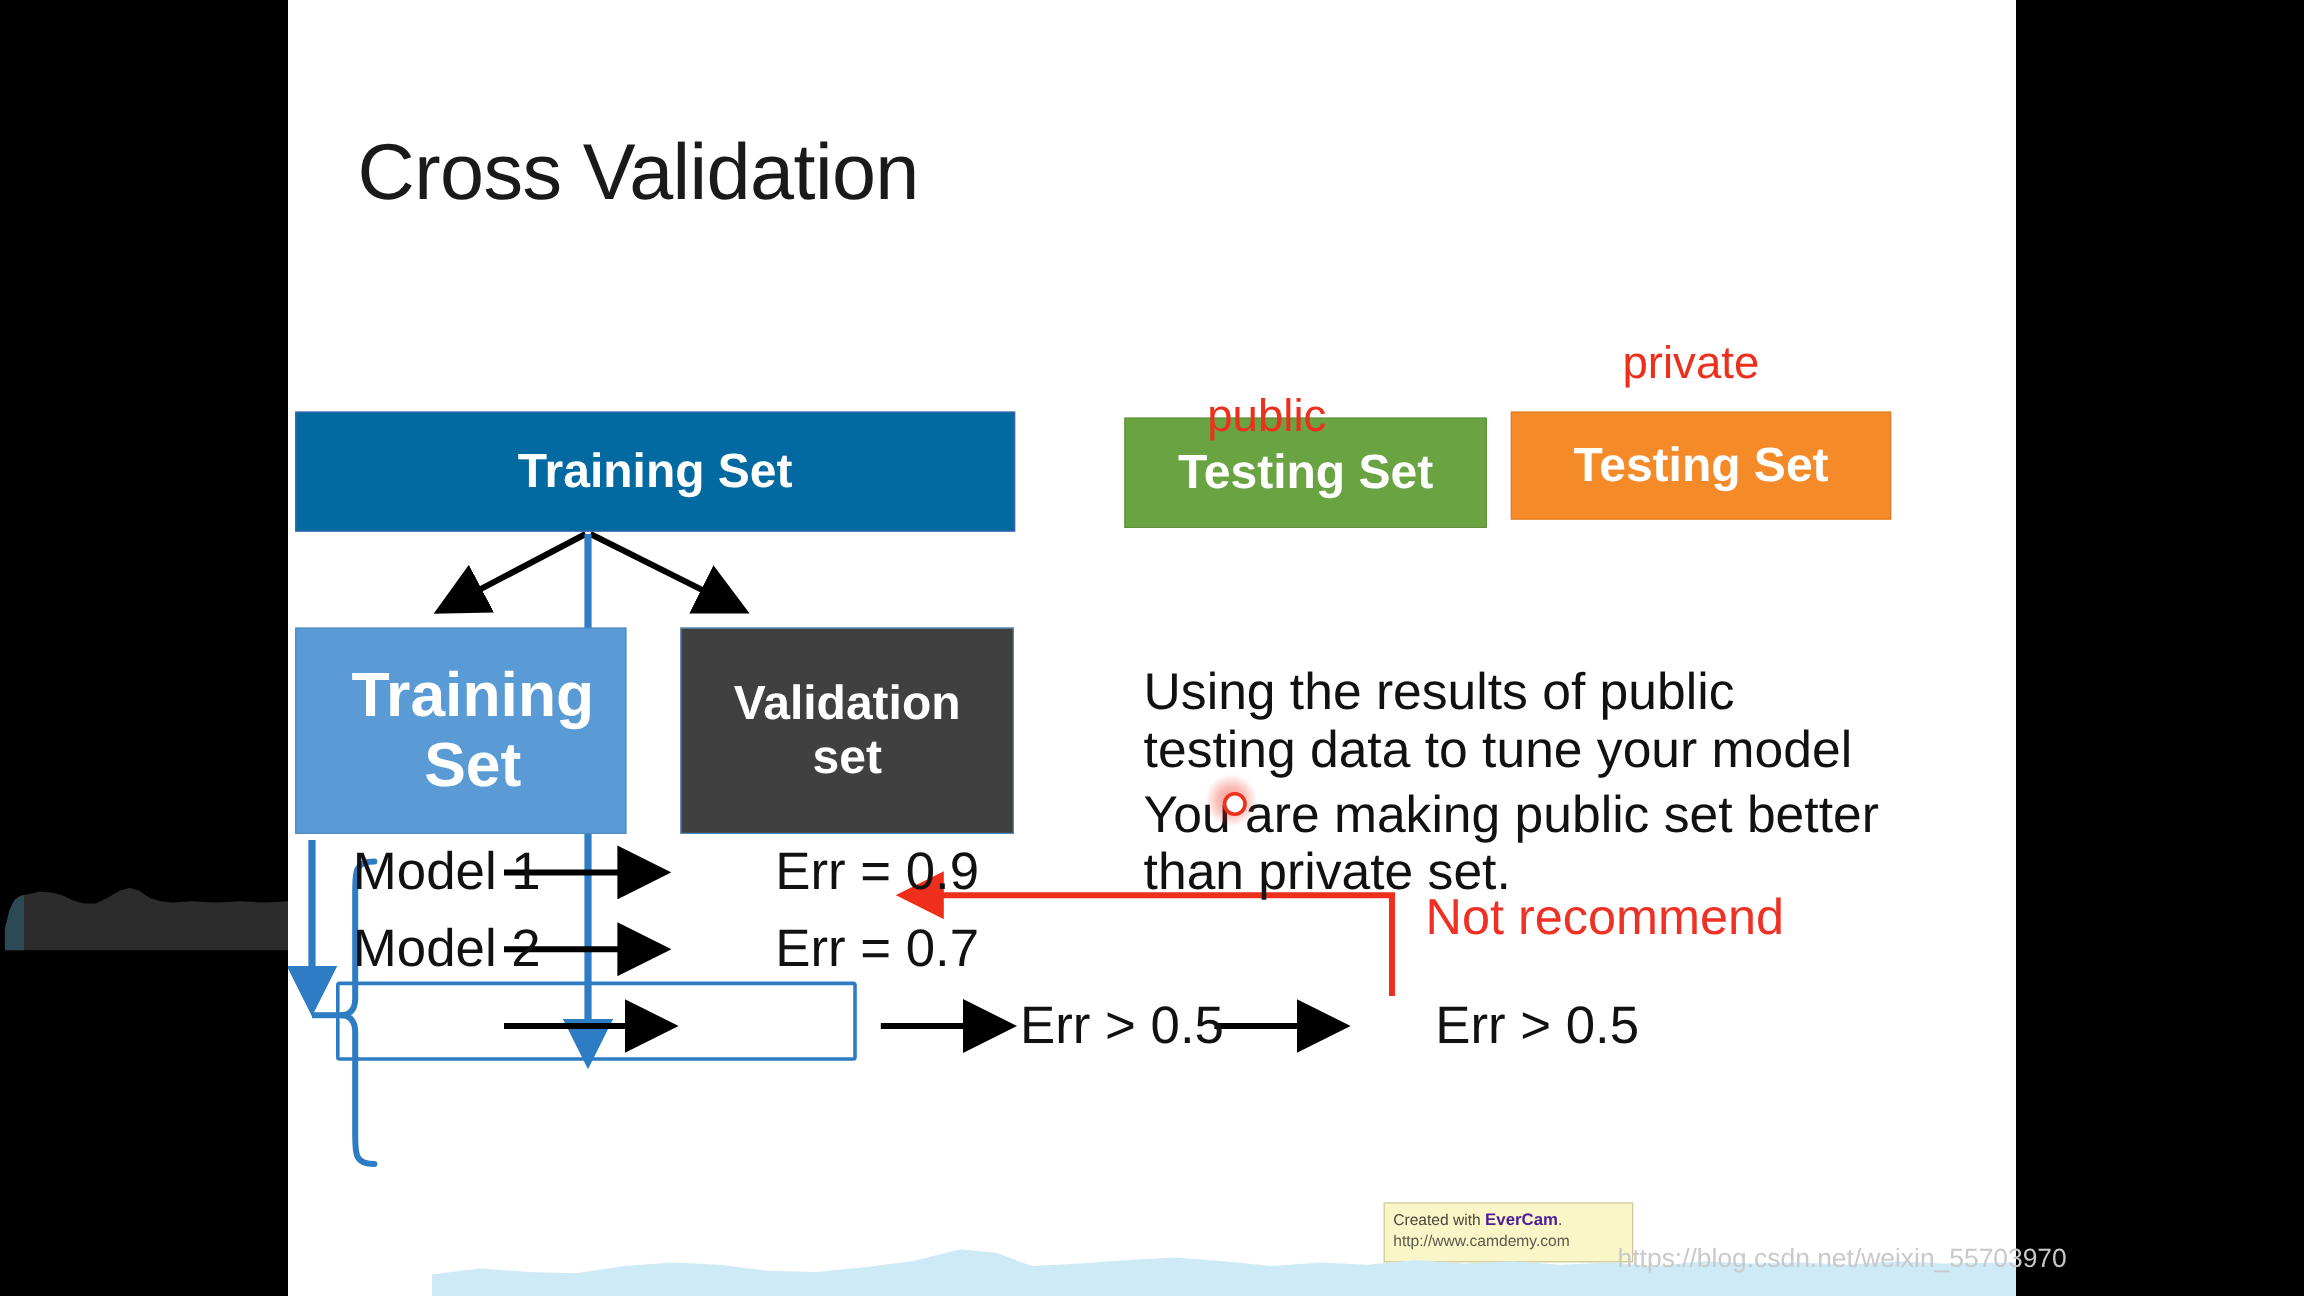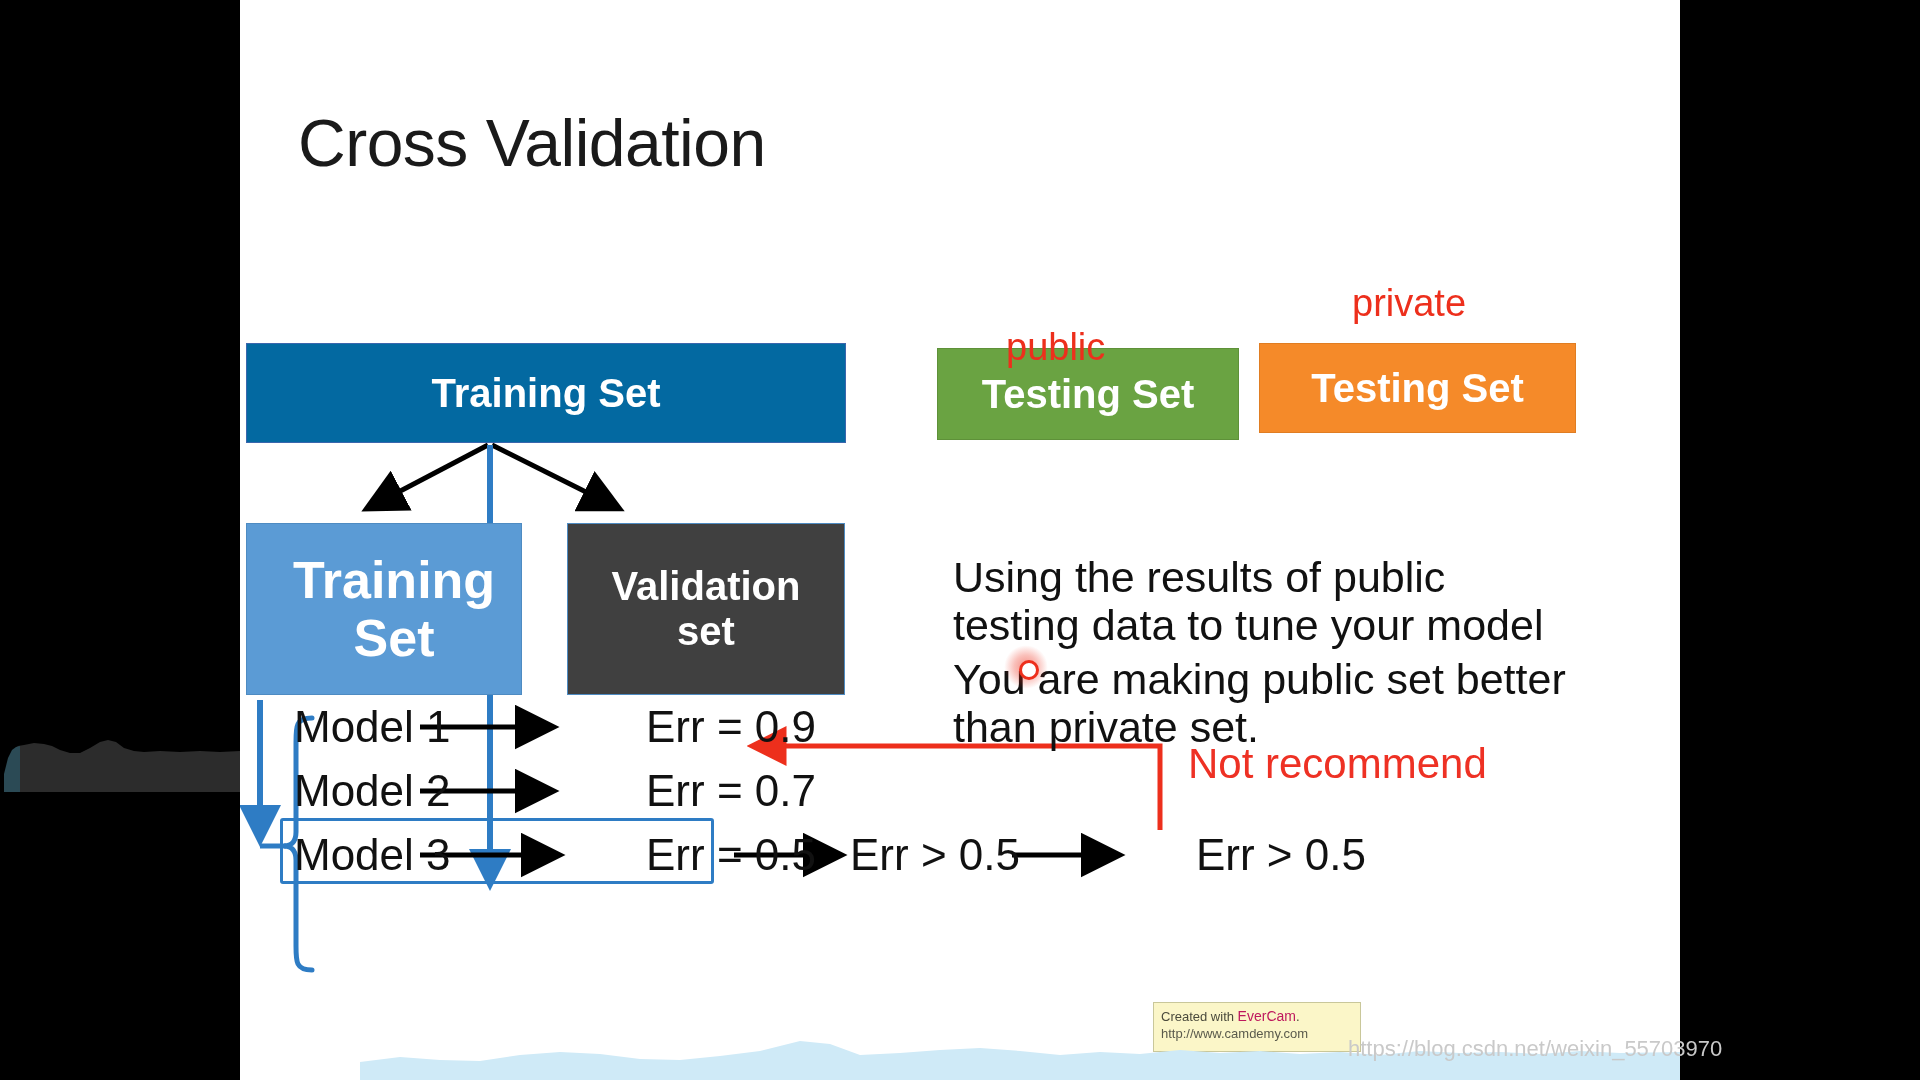--- a/index.html
+++ b/index.html
@@ -119,21 +119,21 @@
   }
 
   
   .evercam {
     position:absolute; left:913px; top:1002px; width:208px; height:50px;
     background:#fbf6c8; border:1px solid #c9c79a;
     font-family:"Liberation Sans", sans-serif; color:#4a4a3c;
     padding:5px 7px; line-height:1.25;
   }
   .evercam .l1 { font-size:13px; }
-  .evercam .l1 b { font-weight:400; color:#be185d; font-size:14px; }
+  .evercam .l1 b { font-weight:700; color:#4c1d95; font-size:14px; }
   .evercam .l2 { font-size:13px; color:#5a5a4c; }
 
   
   .wave-white { position:absolute; left:0; bottom:0; width:1440px; height:42px; }
   .wave-black { position:absolute; left:0; bottom:0; width:240px; height:80px; }
 
   
   .csdn {
     position:absolute; left:1348px; top:1036px;
     color:#c9c9c9; font-size:22px; font-family:"Liberation Sans", sans-serif;
@@ -221,24 +221,20 @@
     <div class="para para-2">You are making public set better than private set.</div>
 
     <div class="mrow row1">
       <span class="m-label">Model 1</span>
       <span class="m-err" style="margin-left:170px">Err = 0.9</span>
     </div>
     <div class="mrow row2">
       <span class="m-label">Model 2</span>
       <span class="m-err" style="margin-left:170px">Err = 0.7</span>
     </div>
-    <div class="mrow row3">
-      <span class="m-label">Model 3</span>
-      <span class="m-err" style="margin-left:170px">Err = 0.5</span>
-    </div>
 
     <div class="m3-frame"></div>
 
     <div class="chain">
       <span class="txt" style="margin-left:110px">Err &gt; 0.5</span>
       <span class="txt" style="margin-left:162px">Err &gt; 0.5</span>
     </div>
 
     <div class="not-rec">Not recommend</div>
 

